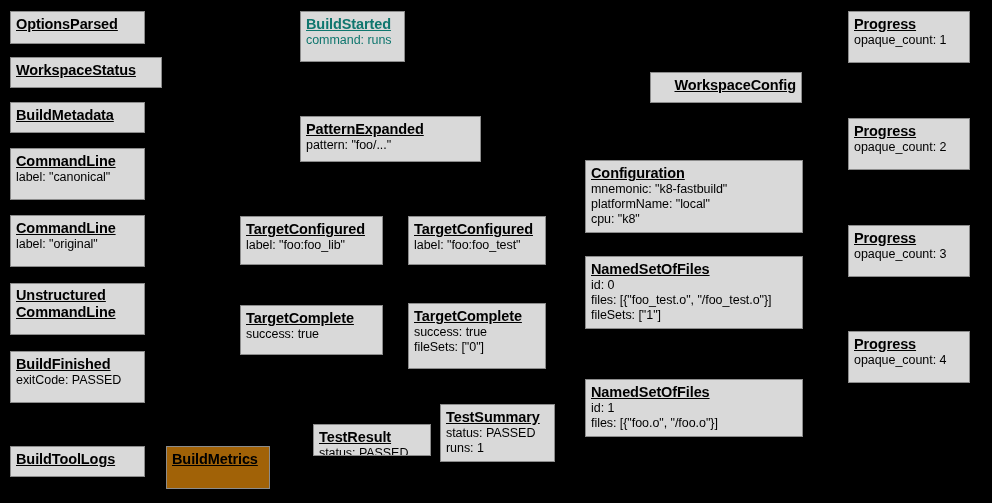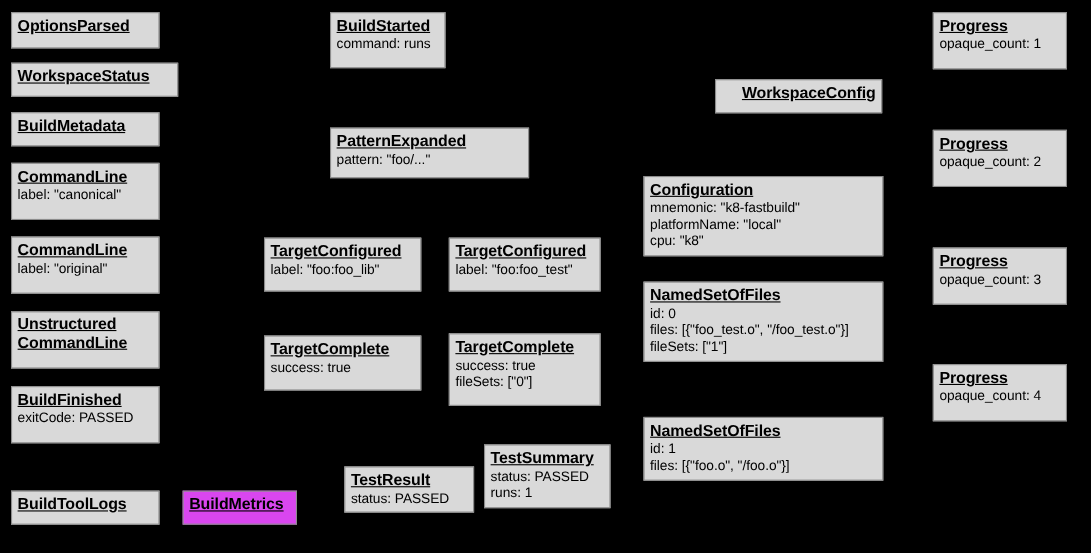--- a/index.html
+++ b/index.html
@@ -72,24 +72,24 @@
       <div><span class="node-title">Unstructured
 CommandLine</span></div>
     </div>
     <div class="node" style="left: 10px; top: 351px; width: 135px; height: 52px; background: rgb(217, 217, 217); border-color: rgb(140, 140, 140); color: rgb(0, 0, 0);">
       <div><span class="node-title">BuildFinished</span></div>
       <div class="node-fields">exitCode: PASSED</div>
     </div>
     <div class="node" style="left: 10px; top: 446px; width: 135px; height: 31px; background: rgb(217, 217, 217); border-color: rgb(140, 140, 140); color: rgb(0, 0, 0);">
       <div><span class="node-title">BuildToolLogs</span></div>
     </div>
-    <div class="node" style="left: 166px; top: 446px; width: 104px; height: 31px; background: #d946ef; border-color: rgb(140, 140, 140); color: rgb(0, 0, 0);">
+    <div class="node" style="left: 166px; top: 446px; width: 104px; height: 43px; background: #a16207; border-color: rgb(140, 140, 140); color: rgb(0, 0, 0);">
       <div><span class="node-title">BuildMetrics</span></div>
     </div>
-    <div class="node" style="left: 300px; top: 11px; width: 105px; height: 51px; background: rgb(217, 217, 217); border-color: rgb(140, 140, 140); color: #000000;">
+    <div class="node" style="left: 300px; top: 11px; width: 105px; height: 51px; background: rgb(217, 217, 217); border-color: rgb(140, 140, 140); color: #0f766e;">
       <div><span class="node-title">BuildStarted</span></div>
       <div class="node-fields">command: runs</div>
     </div>
     <div class="node" style="left: 300px; top: 116px; width: 181px; height: 46px; background: rgb(217, 217, 217); border-color: rgb(140, 140, 140); color: rgb(0, 0, 0);">
       <div><span class="node-title">PatternExpanded</span></div>
       <div class="node-fields">pattern: "foo/..."</div>
     </div>
     <div class="node" style="left: 240px; top: 216px; width: 143px; height: 49px; background: rgb(217, 217, 217); border-color: rgb(140, 140, 140); color: rgb(0, 0, 0);">
       <div><span class="node-title">TargetConfigured</span></div>
       <div class="node-fields">label: "foo:foo_lib"</div>
@@ -100,21 +100,21 @@
     </div>
     <div class="node" style="left: 240px; top: 305px; width: 143px; height: 50px; background: rgb(217, 217, 217); border-color: rgb(140, 140, 140); color: rgb(0, 0, 0);">
       <div><span class="node-title">TargetComplete</span></div>
       <div class="node-fields">success: true</div>
     </div>
     <div class="node" style="left: 408px; top: 303px; width: 138px; height: 66px; background: rgb(217, 217, 217); border-color: rgb(140, 140, 140); color: rgb(0, 0, 0);">
       <div><span class="node-title">TargetComplete</span></div>
       <div class="node-fields">success: true
 fileSets: ["0"]</div>
     </div>
-    <div class="node" style="left: 313px; top: 424px; width: 118px; height: 42px; background: rgb(217, 217, 217); border-color: rgb(140, 140, 140); color: rgb(0, 0, 0);">
+    <div class="node" style="left: 313px; top: 424px; width: 118px; height: 32px; background: rgb(217, 217, 217); border-color: rgb(140, 140, 140); color: rgb(0, 0, 0);">
       <div><span class="node-title">TestResult</span></div>
       <div class="node-fields">status: PASSED</div>
     </div>
     <div class="node" style="left: 440px; top: 404px; width: 115px; height: 58px; background: rgb(217, 217, 217); border-color: rgb(140, 140, 140); color: rgb(0, 0, 0);">
       <div><span class="node-title">TestSummary</span></div>
       <div class="node-fields">status: PASSED
 runs: 1</div>
     </div>
     <div class="node" style="left: 650px; top: 72px; width: 152px; height: 31px; background: rgb(217, 217, 217); border-color: rgb(140, 140, 140); color: rgb(0, 0, 0); text-align: right;">
       <div><span class="node-title">WorkspaceConfig</span></div>

